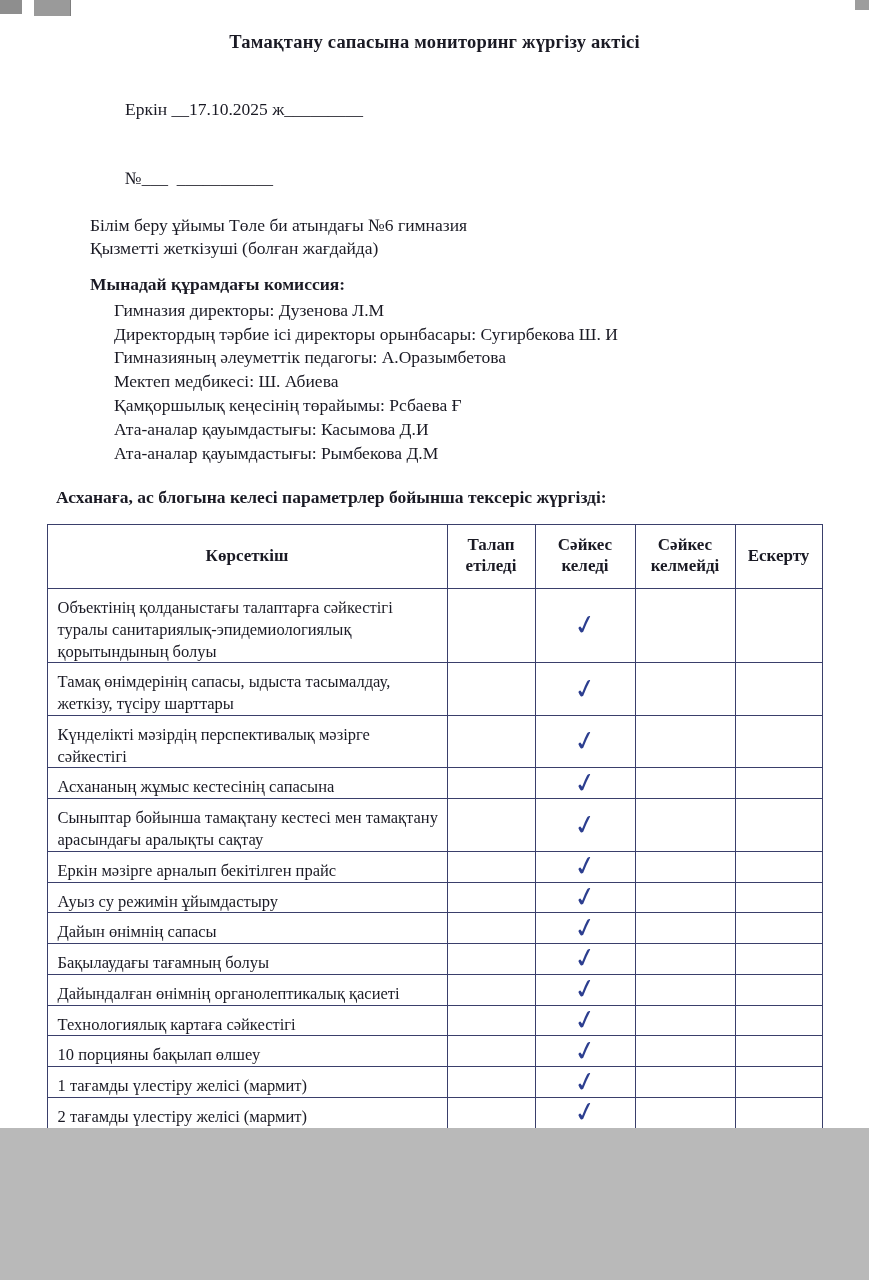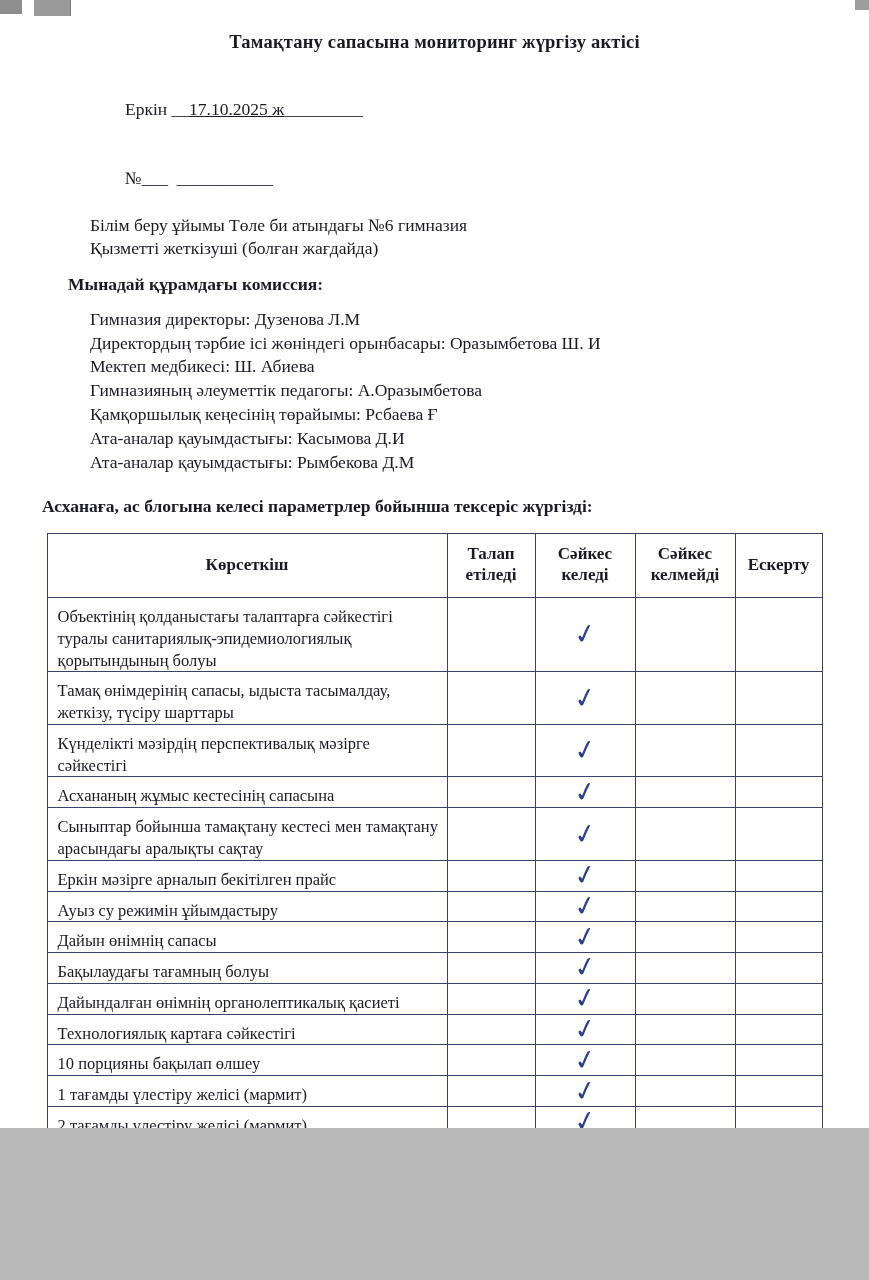--- a/index.html
+++ b/index.html
@@ -53,37 +53,36 @@
   .meta {
     margin-top: 22px;
     padding-left: 90px;
     font-size: 17.5px;
     line-height: 1.32;
   }
   .meta .line {
     white-space: pre;
   }
   .u {
-    text-decoration: underline;
   }
   .commission-title {
     margin-top: 14px;
-    padding-left: 68px;
+    padding-left: 90px;
     font-weight: bold;
     font-size: 17.5px;
   }
   .members {
-    padding-left: 90px;
+    padding-left: 114px;
     font-size: 17.5px;
     line-height: 1.36;
-    margin-top: 13px;
+    margin-top: 4px;
   }
   .section-title {
     margin-top: 22px;
-    padding-left: 42px;
+    padding-left: 56px;
     font-weight: bold;
     font-size: 17.5px;
   }
   table.check {
     margin: 16px auto 0 auto;
     border-collapse: collapse;
     width: 775px;
     table-layout: fixed;
   }
   table.check th,
@@ -145,23 +144,23 @@
         <span>№</span><span>___&nbsp;&nbsp;___________</span>
       </div>
       <div class="line">Білім беру ұйымы Төле би атындағы №6 гимназия</div>
       <div class="line">Қызметті жеткізуші (болған жағдайда)</div>
     </div>
 
     <div class="commission-title">Мынадай құрамдағы комиссия:</div>
 
     <div class="members">
       <div>Гимназия директоры: Дузенова Л.М</div>
-      <div>Директордың тәрбие ісі жөніндегі орынбасары: Оразымбетова Ш. И</div>
+      <div>Директордың тәрбие ісі директоры орынбасары: Сугирбекова Ш. И</div>
+      <div>Гимназияның әлеуметтік педагогы: А.Оразымбетова</div>
       <div>Мектеп медбикесі: Ш. Абиева</div>
-      <div>Гимназияның әлеуметтік педагогы: А.Оразымбетова</div>
       <div>Қамқоршылық кеңесінің төрайымы: Рсбаева Ғ</div>
       <div>Ата-аналар қауымдастығы: Касымова Д.И</div>
       <div>Ата-аналар қауымдастығы: Рымбекова Д.М</div>
     </div>
 
     <div class="section-title">Асханаға, ас блогына келесі параметрлер бойынша тексеріс жүргізді:</div>
 
     <table class="check">
       <colgroup>
         <col class="col-param">

